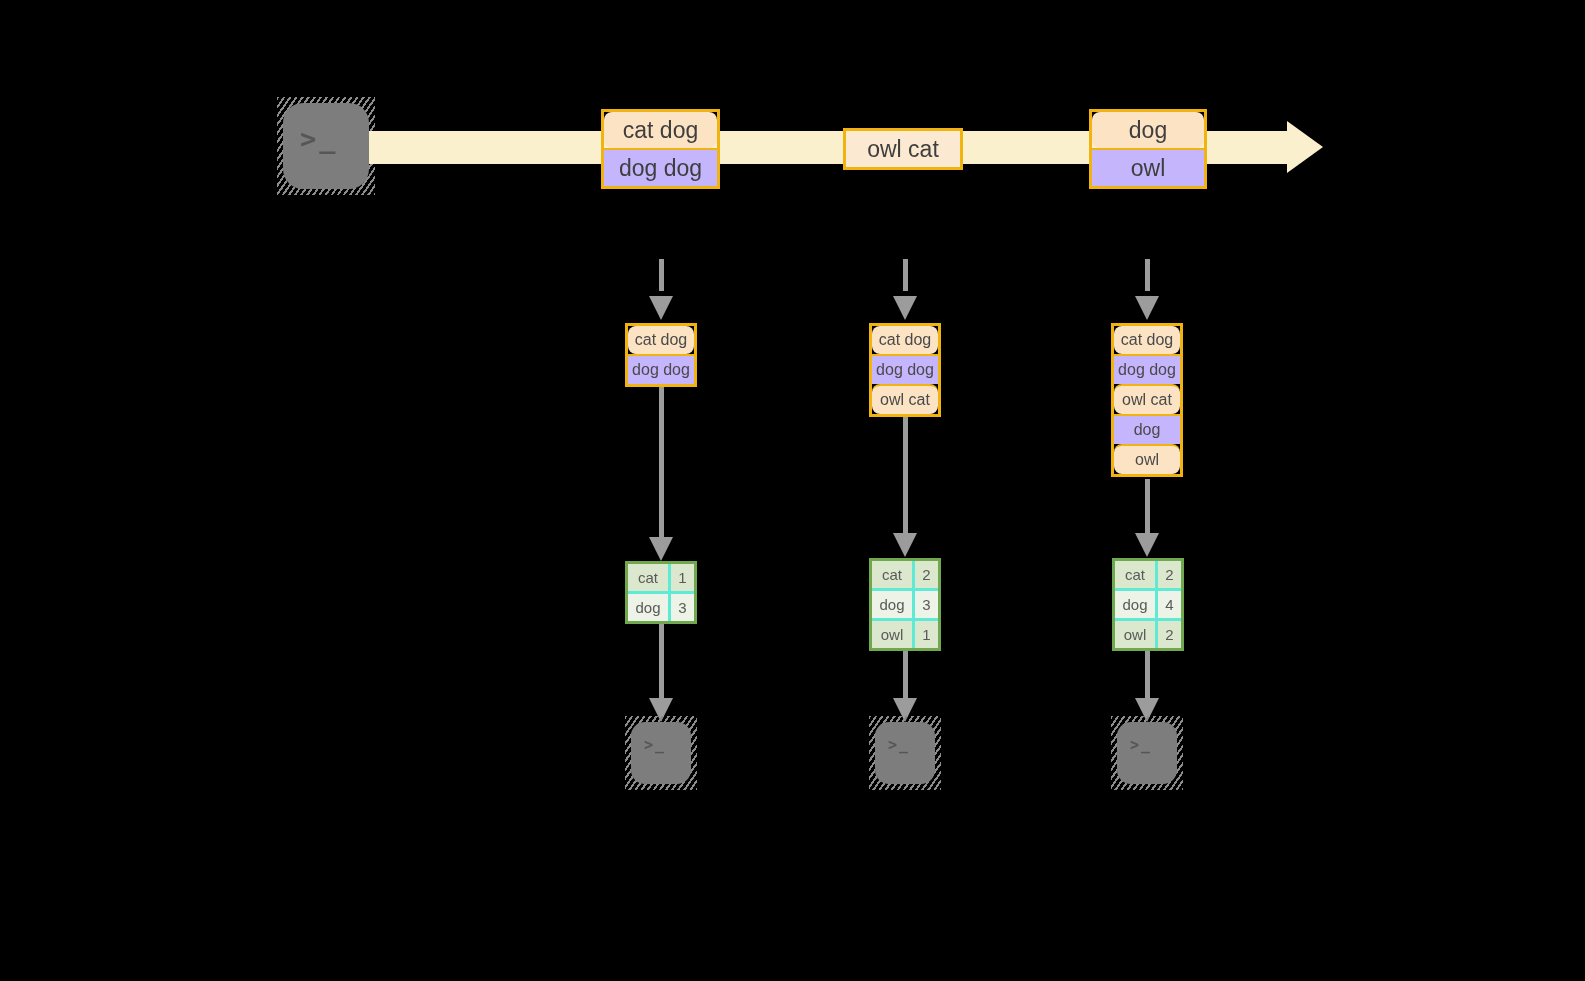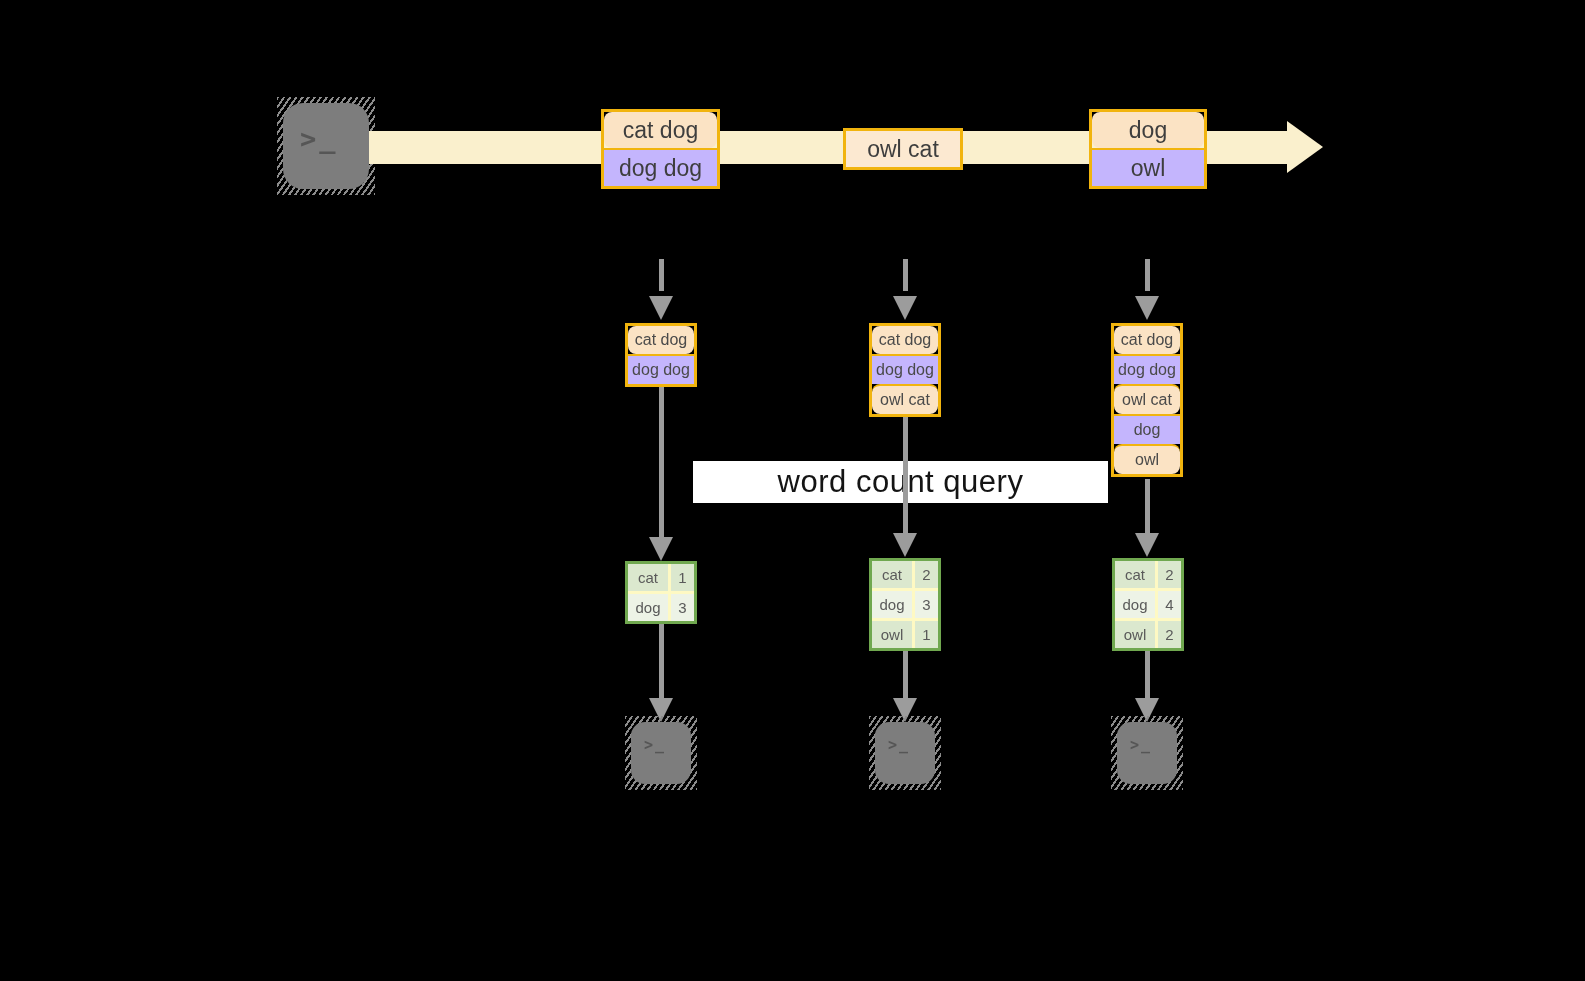--- a/index.html
+++ b/index.html
@@ -21,21 +21,21 @@
   .state .srow{height:28px;display:flex;align-items:center;justify-content:center;font-size:16px;color:#4A4A4A;}
   .state .srow + .srow{border-top:2px solid #F1B40E;}
   
   .dash{width:5px;background:#9C9C9C;}
   .aline{width:5px;background:#9C9C9C;}
   .ahead{width:0;height:0;border-left:12px solid transparent;border-right:12px solid transparent;border-top:24px solid #9C9C9C;}
   
   .shaft{background:#FAF0CD;}
   .shead{width:0;height:0;border-top:26px solid transparent;border-bottom:26px solid transparent;border-left:36px solid #FAF0CD;}
   
-  .gtable{box-sizing:border-box;border:3px solid #70A84F;background:#fef9c3;display:grid;grid-template-columns:40px 23px;gap:3px;}
+  .gtable{box-sizing:border-box;border:3px solid #70A84F;background:#5eead4;display:grid;grid-template-columns:40px 23px;gap:3px;}
   .gcell{height:27px;display:flex;align-items:center;justify-content:center;font-size:15px;color:#5A5A5A;}
   .gd{background:#DBE8CE;}
   .gl{background:#EDF3E6;}
   
   .hatch{background:repeating-linear-gradient(125deg,#8C8C8C 0 2px,transparent 2px 5px);}
   .tbody{position:absolute;background:#7D7D7D;}
   .glyph{position:absolute;color:#565656;font-weight:bold;font-family:"DejaVu Sans Mono",monospace;letter-spacing:3px;}
   .glyph-big{left:17px;top:20px;font-size:27px;}
   .glyph-sm{left:13px;top:14px;font-size:15px;letter-spacing:2px;}
   
@@ -61,21 +61,20 @@
     <div class="rrow fill-l">dog dog</div>
   </div>
   <div class="abs rec" style="left:843px;top:128px;width:120px;">
     <div class="rrow fill-m">owl cat</div>
   </div>
   <div class="abs rec" style="left:1089px;top:109px;width:118px;">
     <div class="rrow fill-d">dog</div>
     <div class="rrow fill-l">owl</div>
   </div>
 
-  <div class="abs label" style="left:693px;top:461px;width:415px;height:42px;">word count query</div>
 
   <div class="abs dash" style="left:659px;top:259px;height:32px;"></div>
   <div class="abs ahead" style="left:649px;top:296px;"></div>
   <div class="abs state" style="left:625px;top:323px;width:72px;">
     <div class="srow fill-d">cat dog</div>
     <div class="srow fill-l">dog dog</div>
   </div>
   <div class="abs aline" style="left:659px;top:387px;height:150px;"></div>
   <div class="abs ahead" style="left:649px;top:537px;"></div>
   <div class="abs gtable" style="left:625px;top:561px;">

